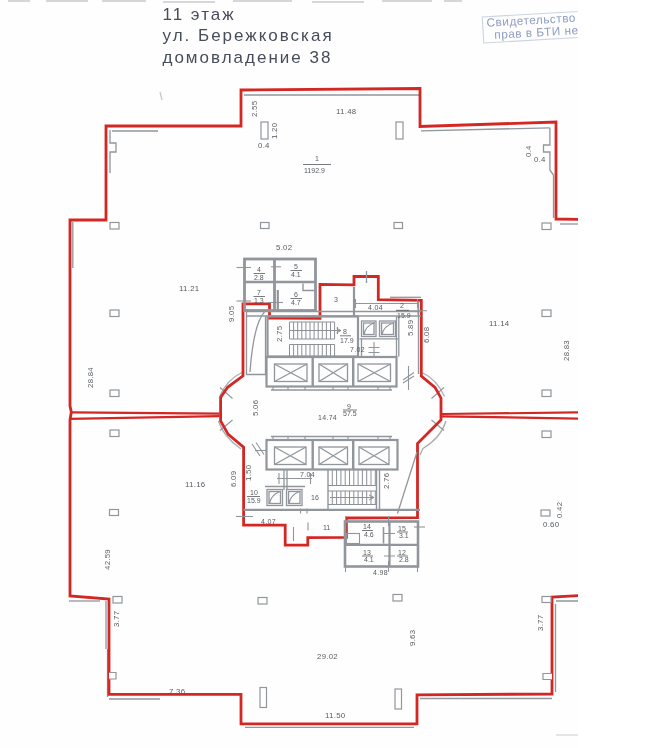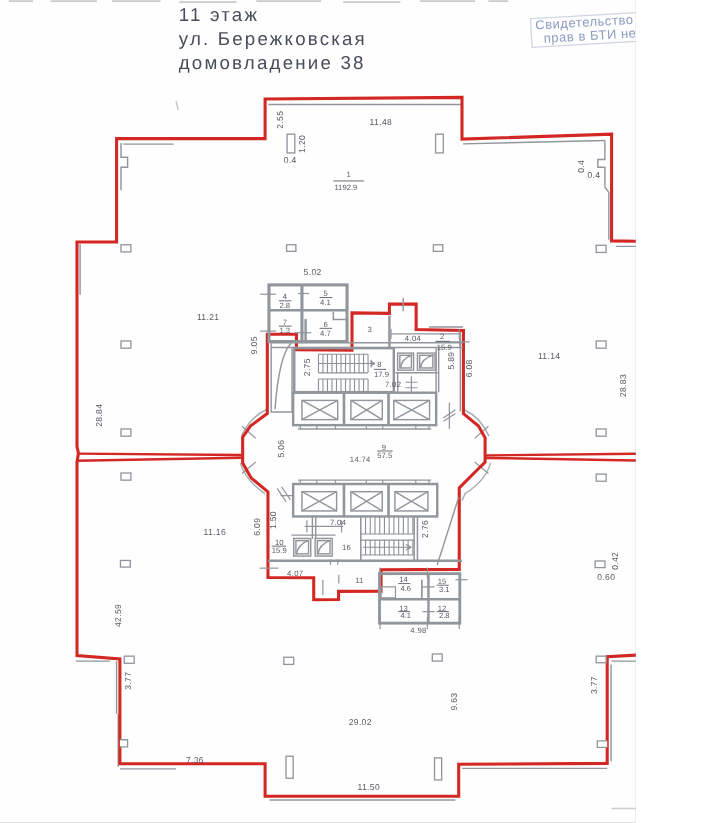--- a/index.html
+++ b/index.html
@@ -1,16 +1,16 @@
 <!DOCTYPE html>
 <html><head>
 <meta charset="utf-8">
 <style>
   html,body{margin:0;padding:0;background:#ffffff;}
-  .page{width:578px;height:748px;position:relative;overflow:hidden;background:#a3a3a3;
+  .page{width:578px;height:748px;position:relative;overflow:hidden;background:#22c55e;
         font-family:"Liberation Sans", sans-serif;}
   svg{position:absolute;left:0;top:0;}
   text{font-family:"Liberation Sans", sans-serif;}
 </style>
 </head>
 <body>
 <div class="page">
 <svg width="654" height="748" viewBox="0 0 654 748">
 
   <rect x="0" y="0" width="654" height="748" fill="#fefefe"></rect>

